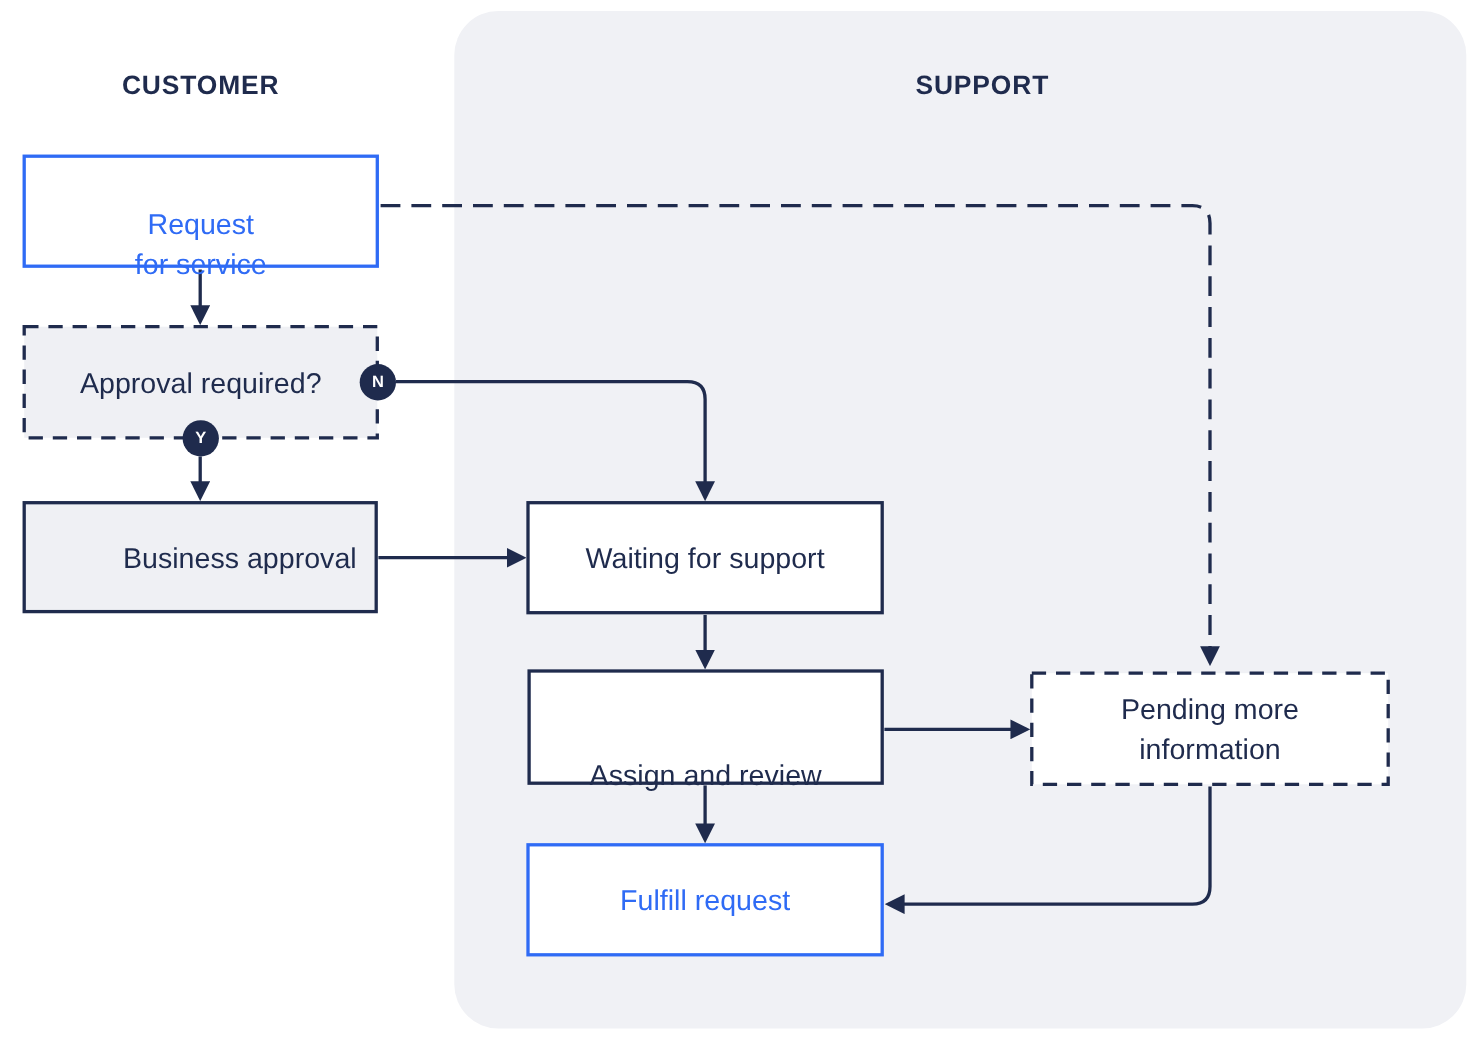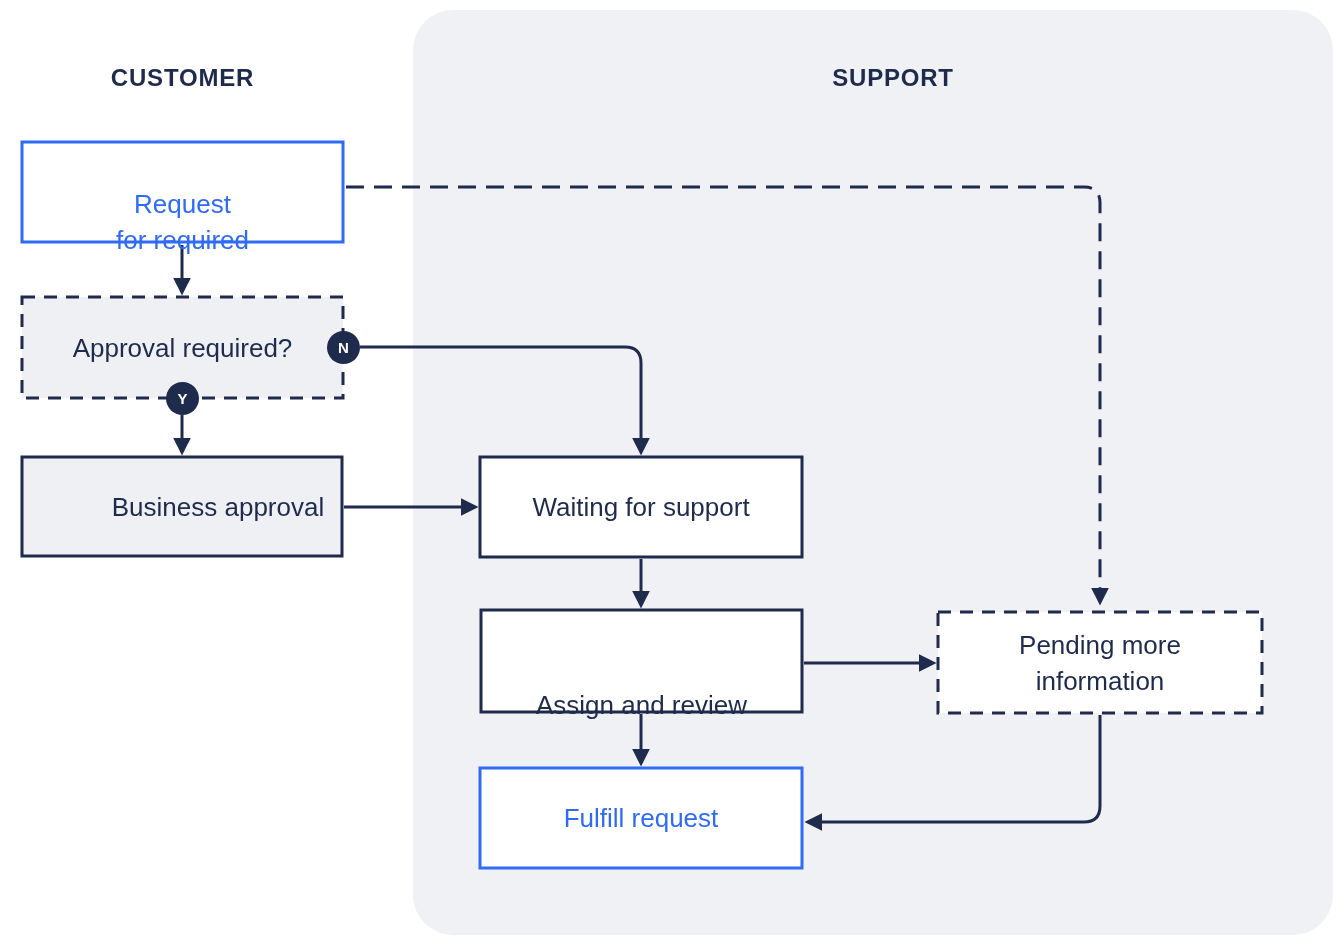--- a/index.html
+++ b/index.html
@@ -88,21 +88,21 @@
     <rect x="481" y="610" width="321" height="102" fill="#FFFFFF" stroke="#1F2B4D" stroke-width="3"></rect>
     <rect x="938" y="612" width="324" height="101" fill="#FFFFFF" stroke="#1F2B4D" stroke-width="3" stroke-dasharray="13 9"></rect>
     <rect x="480" y="768" width="322" height="100" fill="#FFFFFF" stroke="#2F6BF5" stroke-width="3"></rect>
   </svg>
 
   <div class="lane-title" style="left:22px; top:64px; width:321px;">CUSTOMER</div>
   <div class="lane-title" style="left:733px; top:64px; width:320px;">SUPPORT</div>
 
   <div class="node blue" style="left:22px; top:142px; width:321px; height:96px;margin-top:32px;">
     <span>Request</span>
-    <span>for required</span>
+    <span>for service</span>
   </div>
 
   <div class="node" style="left:22px; top:297px; width:321px; height:101px;text-align:right;">
     <span>Approval required?</span>
   </div>
 
   <div class="node" style="left:22px; top:457px; width:320px; height:99px;margin-left:36px;">
     <span>Business approval</span>
   </div>
 

